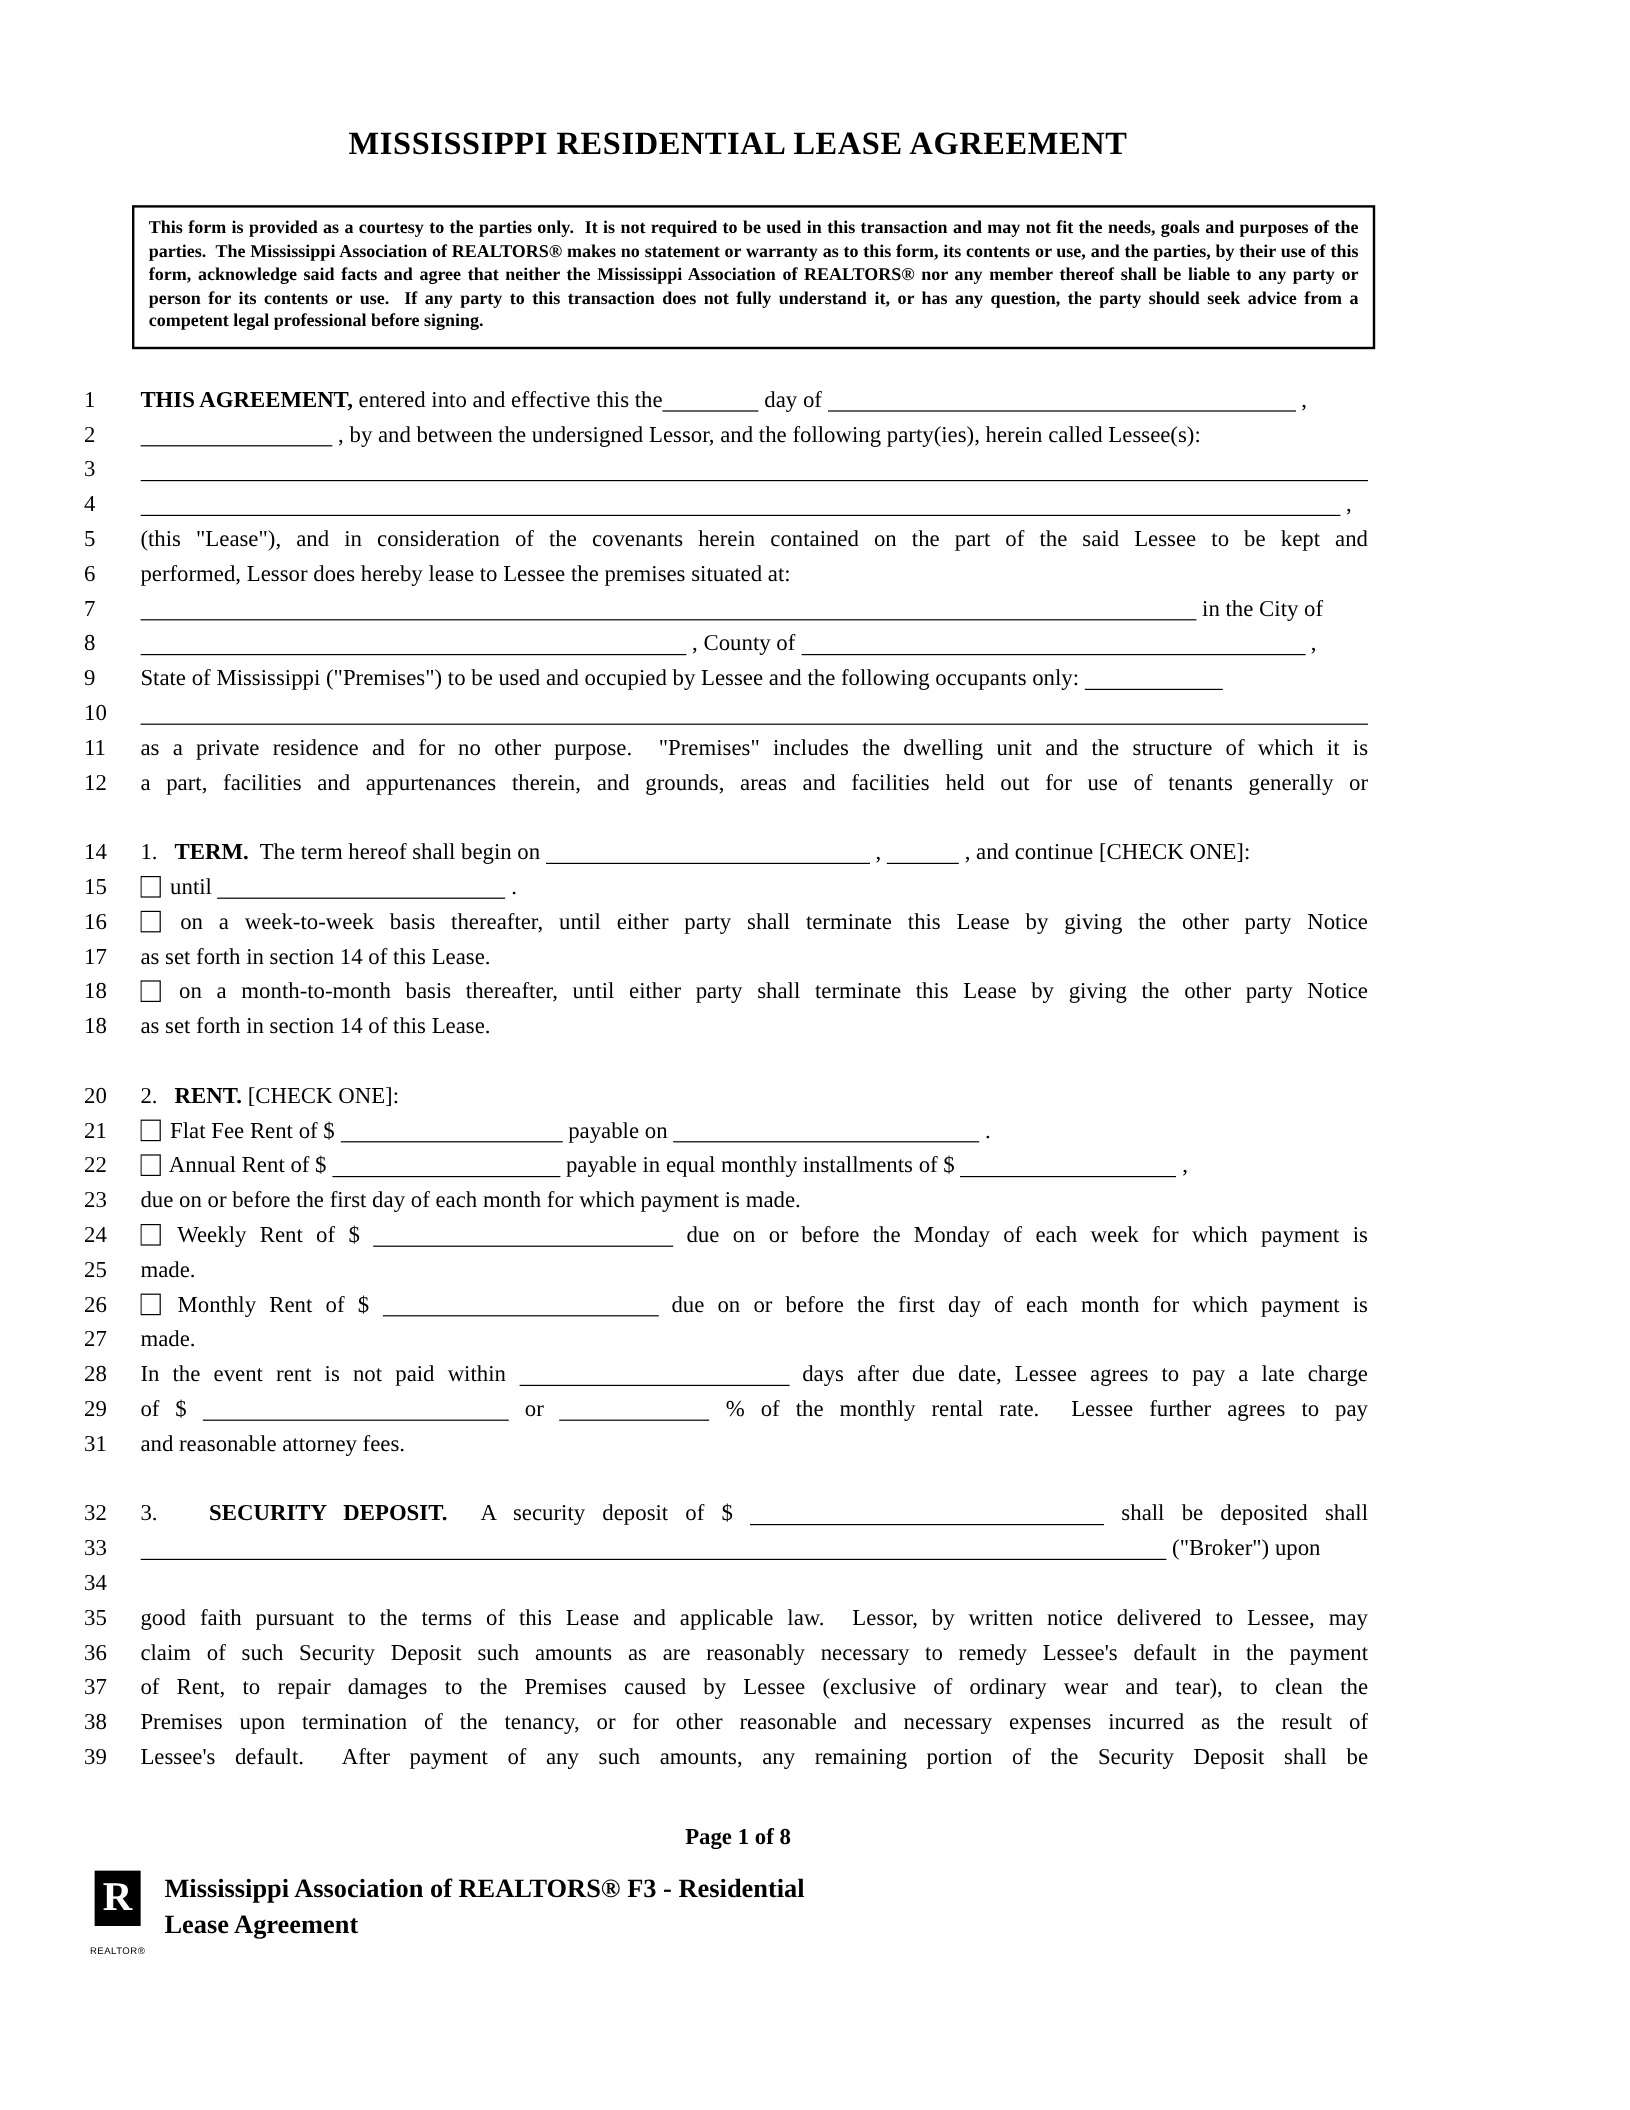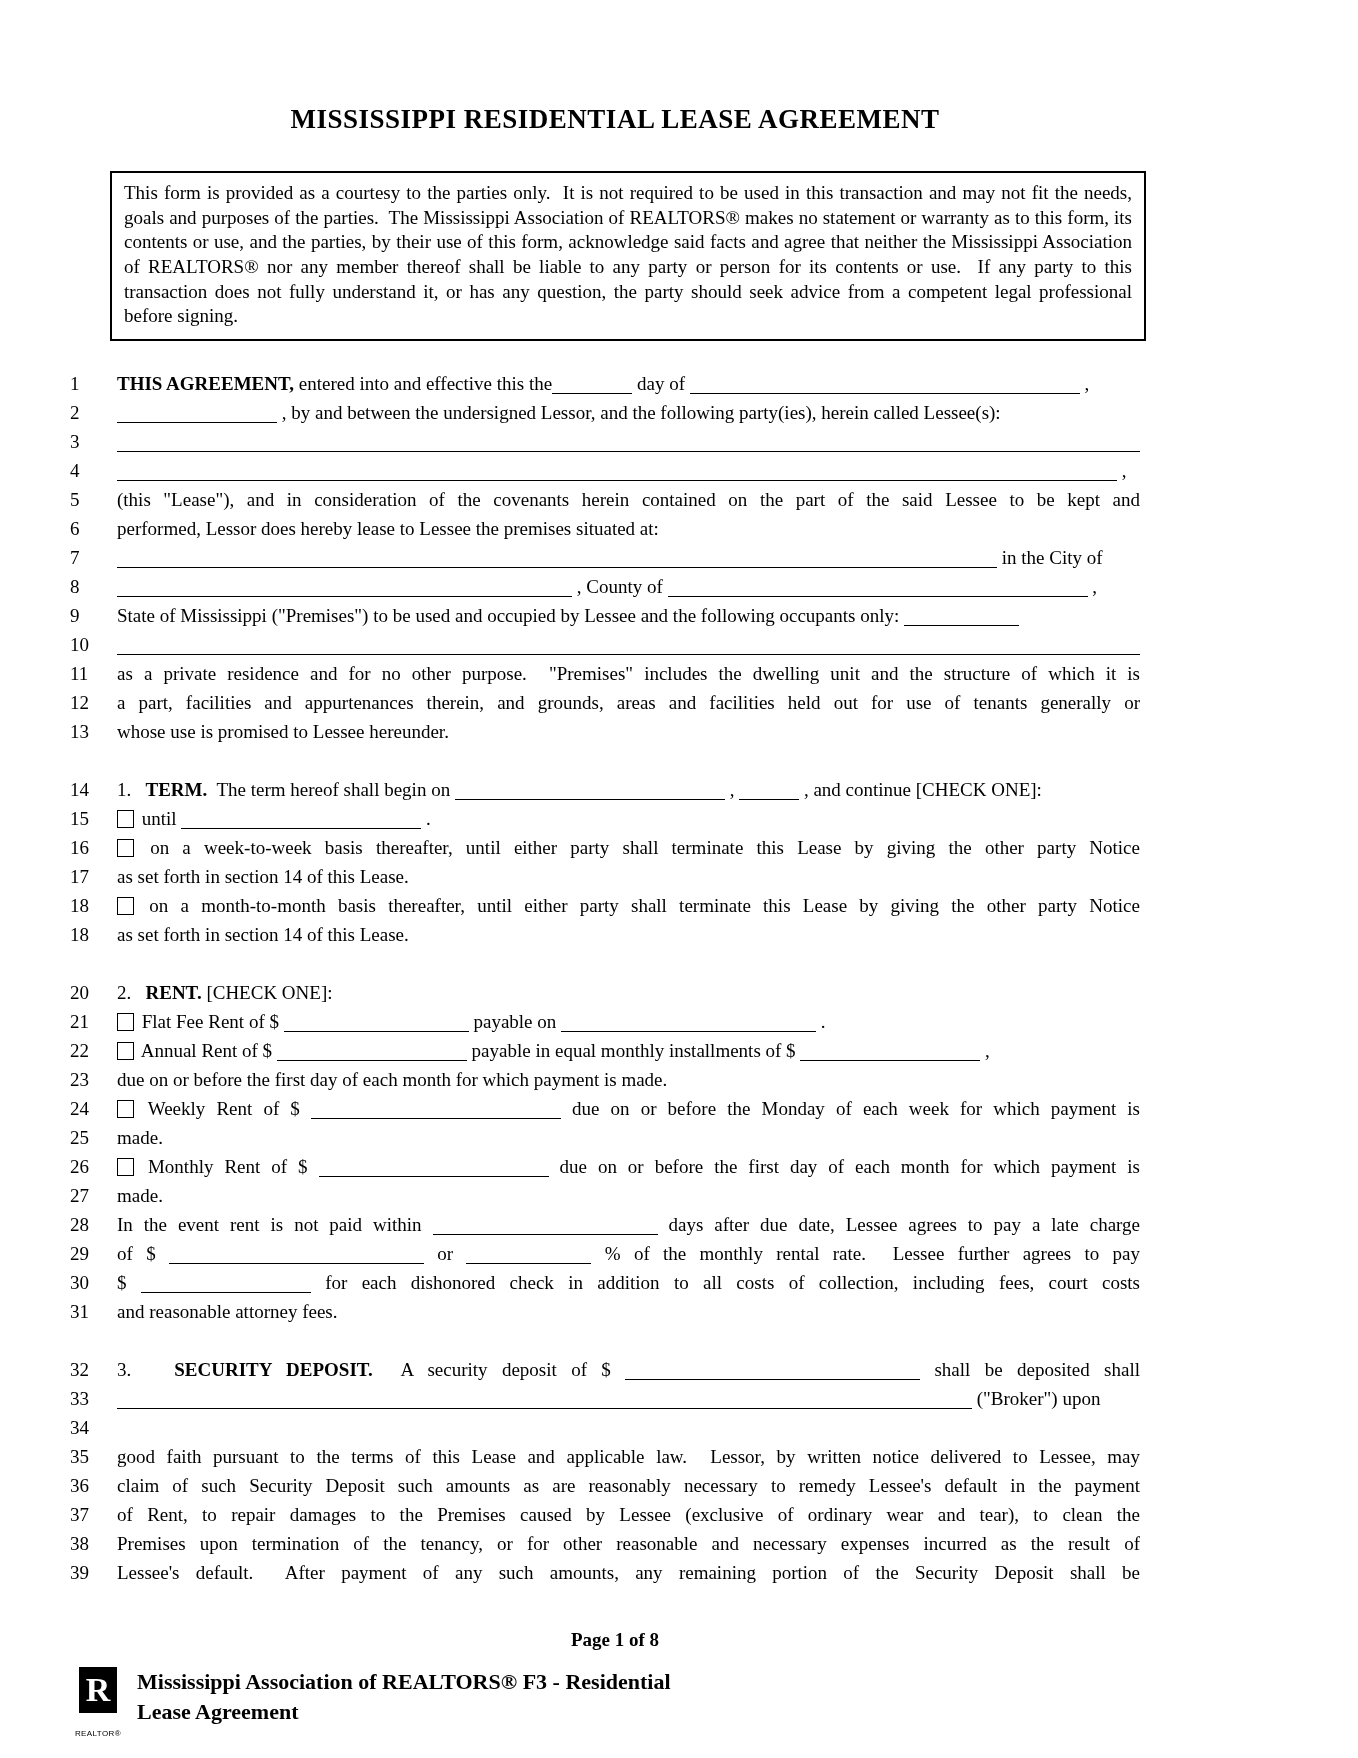--- a/index.html
+++ b/index.html
@@ -23,22 +23,22 @@
   }
   .notice{
     box-sizing:border-box;
     margin:36px 0 0 110px;
     width:1036px;
     border:2px solid #000;
     padding:8px 12px 10px 12px;
   }
   .notice p{
     margin:0;
-    font-weight:normal;
-    font-size:19px;
+    font-weight:bold;
+    font-size:15px;
     line-height:1.3;
     text-align:justify;
   }
   .lines{margin-top:28px;}
   .line{
     position:relative;
     padding-left:117px;
     height:29px;
     font-size:19px;
     line-height:29px;
@@ -176,24 +176,20 @@
         <span class="content"><span class="blank" style="width: 1023px;"></span></span>
       </div>
       <div class="line just">
         <span class="num">11</span>
         <span class="content"><span class="txt">as a private residence and for no other purpose.&nbsp; "Premises" includes the dwelling unit and the structure of which it is</span></span>
       </div>
       <div class="line just">
         <span class="num">12</span>
         <span class="content"><span class="txt">a part, facilities and appurtenances therein, and grounds, areas and facilities held out for use of tenants generally or</span></span>
       </div>
-      <div class="line">
-        <span class="num">13</span>
-        <span class="content"><span class="txt">whose use is promised to Lessee hereunder.</span></span>
-      </div>
       <div class="line gap">
         <span class="num">14</span>
         <span class="content"><span class="txt">1.&nbsp;&nbsp; </span><span class="bold">TERM.</span><span class="txt">&nbsp; The term hereof shall begin on </span><span class="blank" style="width: 270px;"></span><span class="txt"> , </span><span class="blank" style="width: 60px;"></span><span class="txt"> , and continue [CHECK ONE]:</span></span>
       </div>
       <div class="line">
         <span class="num">15</span>
         <span class="content"><span class="checkbox"></span><span class="txt"> until  </span><span class="blank" style="width: 240px;"></span><span class="txt"> .</span></span>
       </div>
       <div class="line just">
         <span class="num">16</span>
@@ -243,24 +239,20 @@
         <span class="num">27</span>
         <span class="content"><span class="txt">made.</span></span>
       </div>
       <div class="line just">
         <span class="num">28</span>
         <span class="content"><span class="txt">In the event rent is not paid within </span><span class="blank" style="width: 225px;"></span><span class="txt"> days after due date, Lessee agrees to pay a late charge</span></span>
       </div>
       <div class="line just">
         <span class="num">29</span>
         <span class="content"><span class="txt">of $ </span><span class="blank" style="width: 255px;"></span><span class="txt"> or </span><span class="blank" style="width: 125px;"></span><span class="txt"> % of the monthly rental rate.&nbsp; Lessee further agrees to pay</span></span>
-      </div>
-      <div class="line just">
-        <span class="num">30</span>
-        <span class="content"><span class="txt">$ </span><span class="blank" style="width: 170px;"></span><span class="txt"> for each dishonored check in addition to all costs of collection, including fees, court costs</span></span>
       </div>
       <div class="line">
         <span class="num">31</span>
         <span class="content"><span class="txt">and reasonable attorney fees.</span></span>
       </div>
       <div class="line gap just">
         <span class="num">32</span>
         <span class="content"><span class="txt">3.&nbsp;&nbsp; </span><span class="bold">SECURITY DEPOSIT.</span><span class="txt">&nbsp; A security deposit of $ </span><span class="blank" style="width: 295px;"></span><span class="txt"> shall be deposited shall</span></span>
       </div>
       <div class="line">

